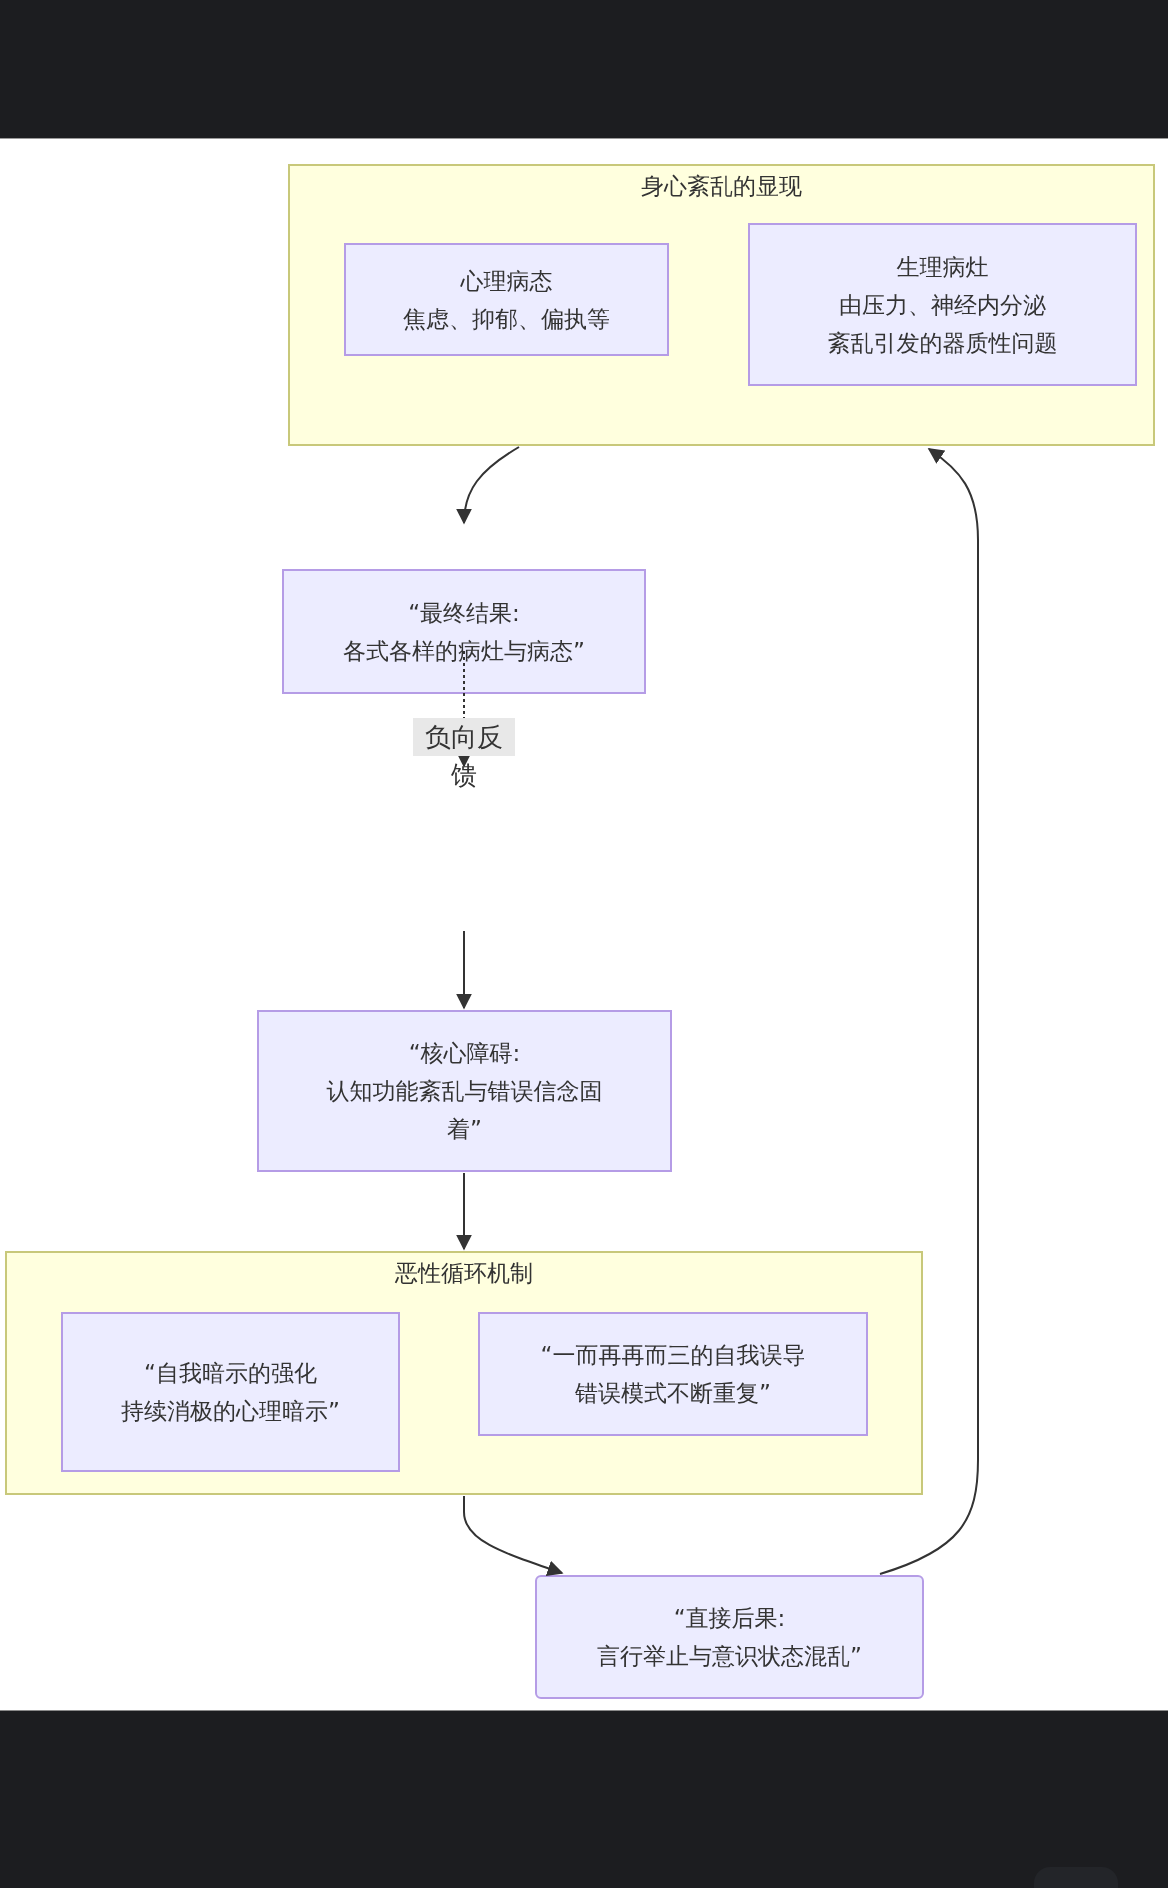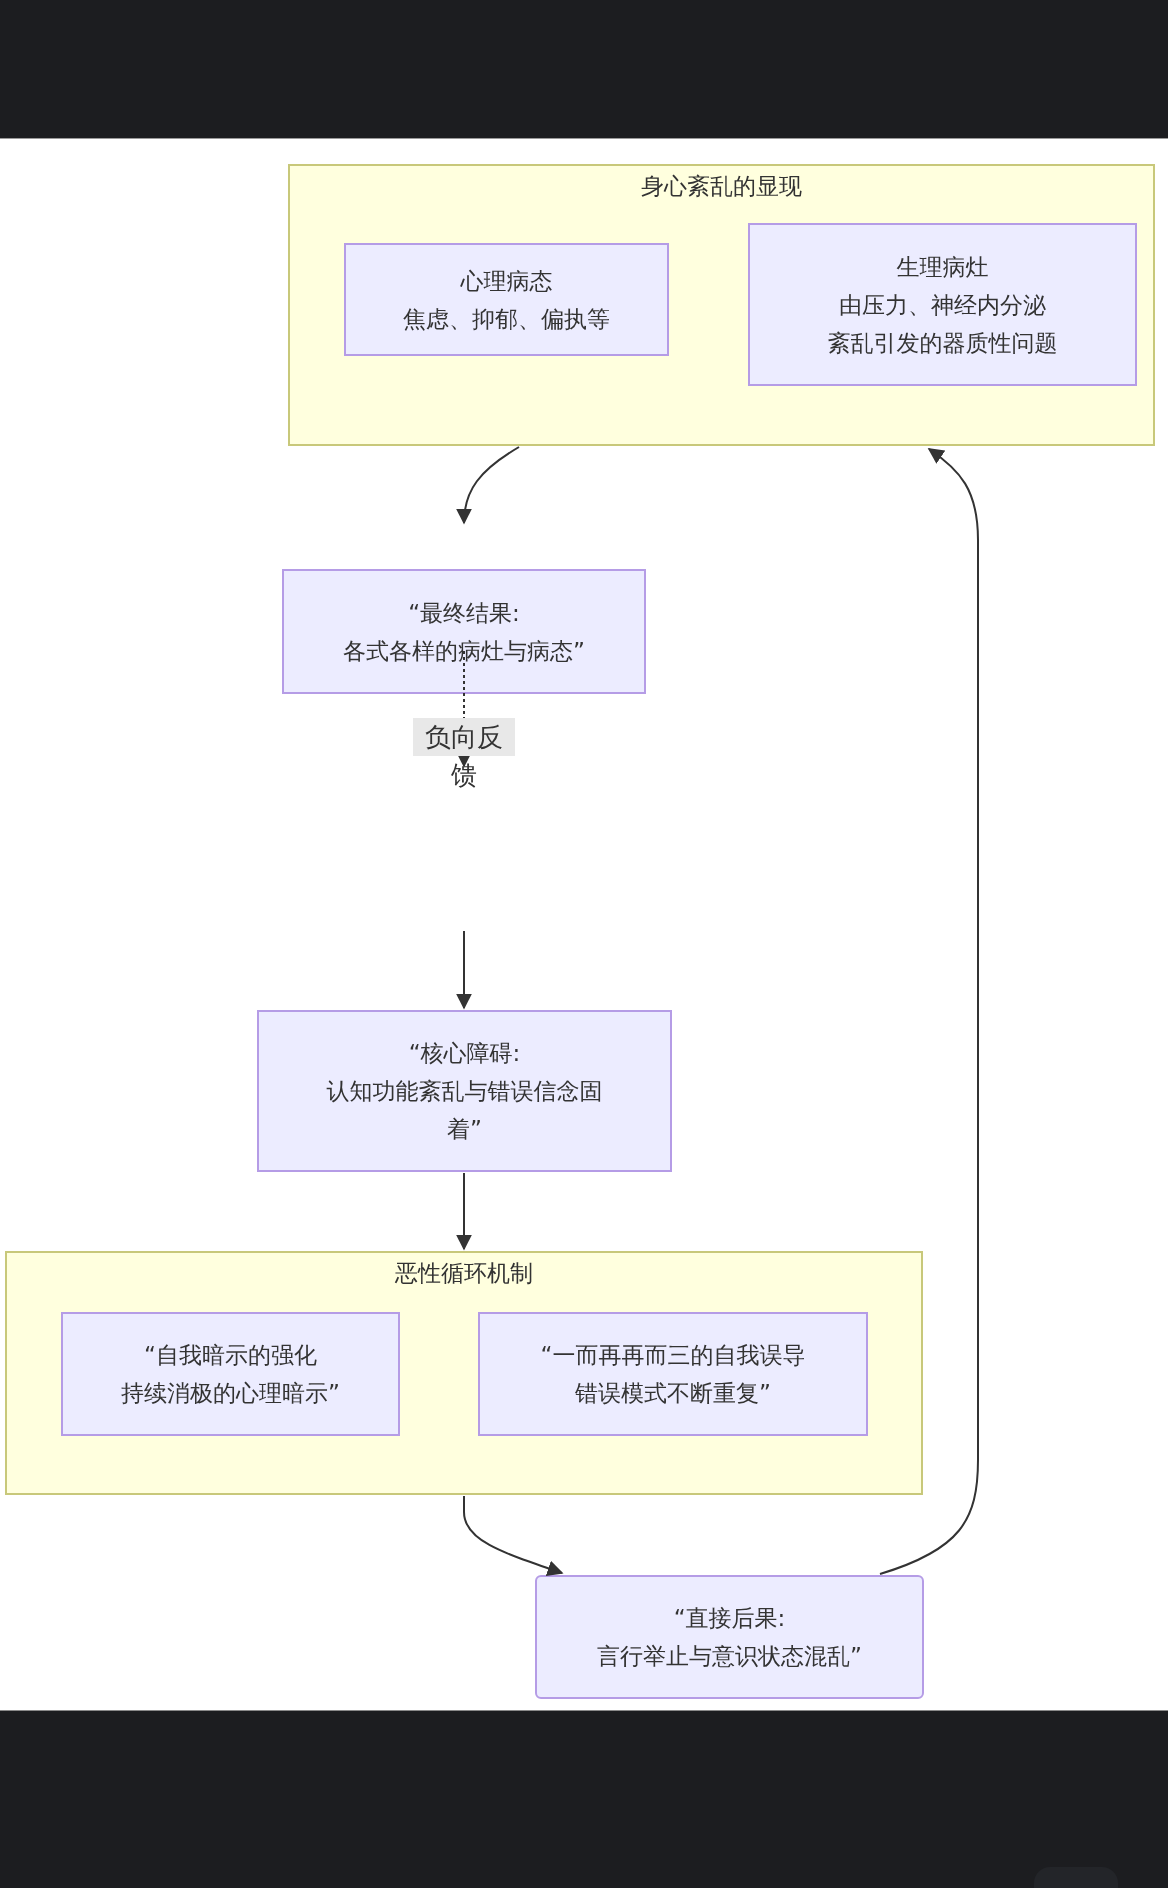--- a/index.html
+++ b/index.html
@@ -77,21 +77,21 @@
   <div class="node" style="left:257px; top:1010px; width:415px; height:162px;">
     <div class="node-text">“核心障碍:
 认知功能紊乱与错误信念固
 着”</div>
   </div>
 
   <div class="cluster" style="left:5px; top:1251px; width:918px; height:244px;">
     <div class="cluster-title" style="top:5px;">恶性循环机制</div>
   </div>
 
-  <div class="node" style="left:61px; top:1312px; width:339px; height:124px;text-align:center;">
+  <div class="node" style="left:61px; top:1312px; width:339px; height:160px;text-align:center;">
     <div class="node-text">“自我暗示的强化
 持续消极的心理暗示”</div>
   </div>
 
   <div class="node" style="left:478px; top:1312px; width:390px; height:124px;text-align:center;">
     <div class="node-text">“一而再再而三的自我误导
 错误模式不断重复”</div>
   </div>
 
   <div class="node" style="left:535px; top:1575px; width:389px; height:124px;border-radius:6px;">

